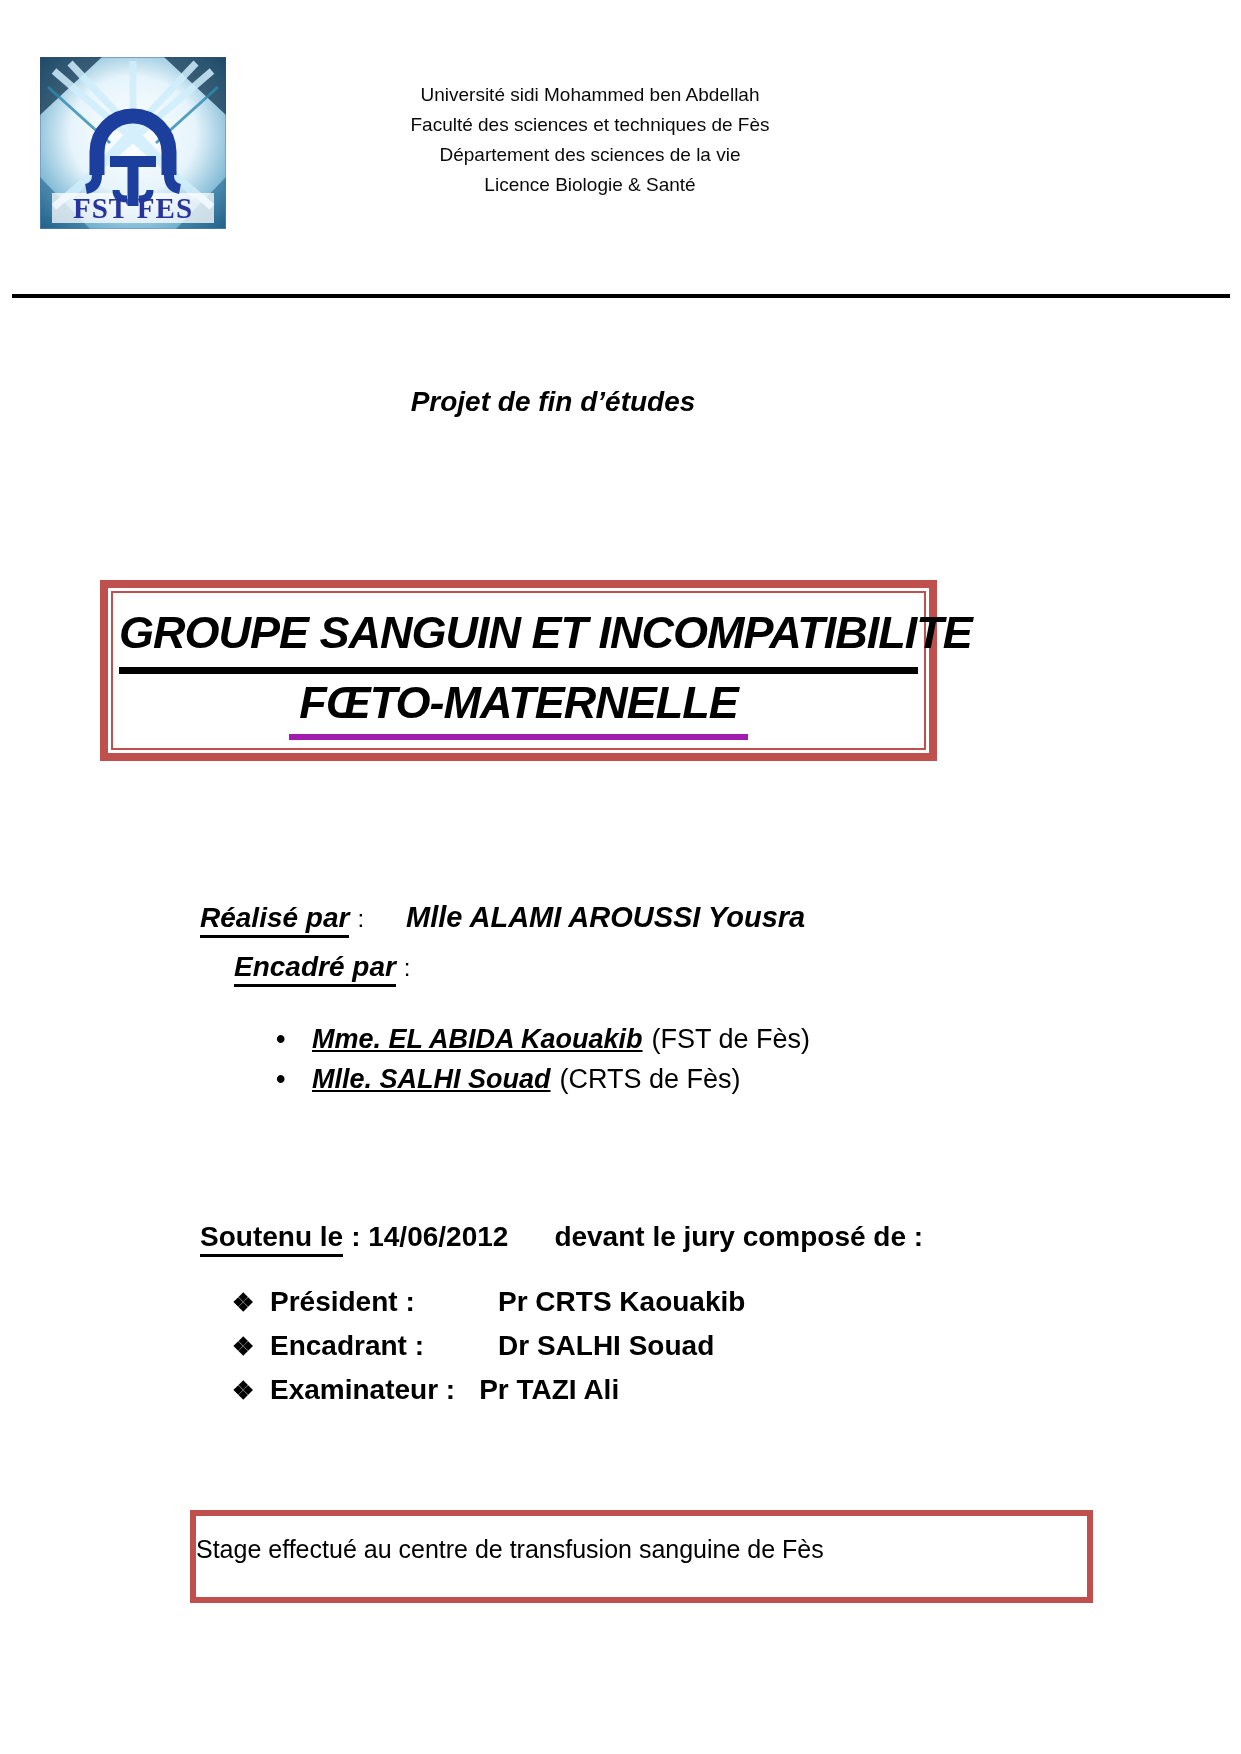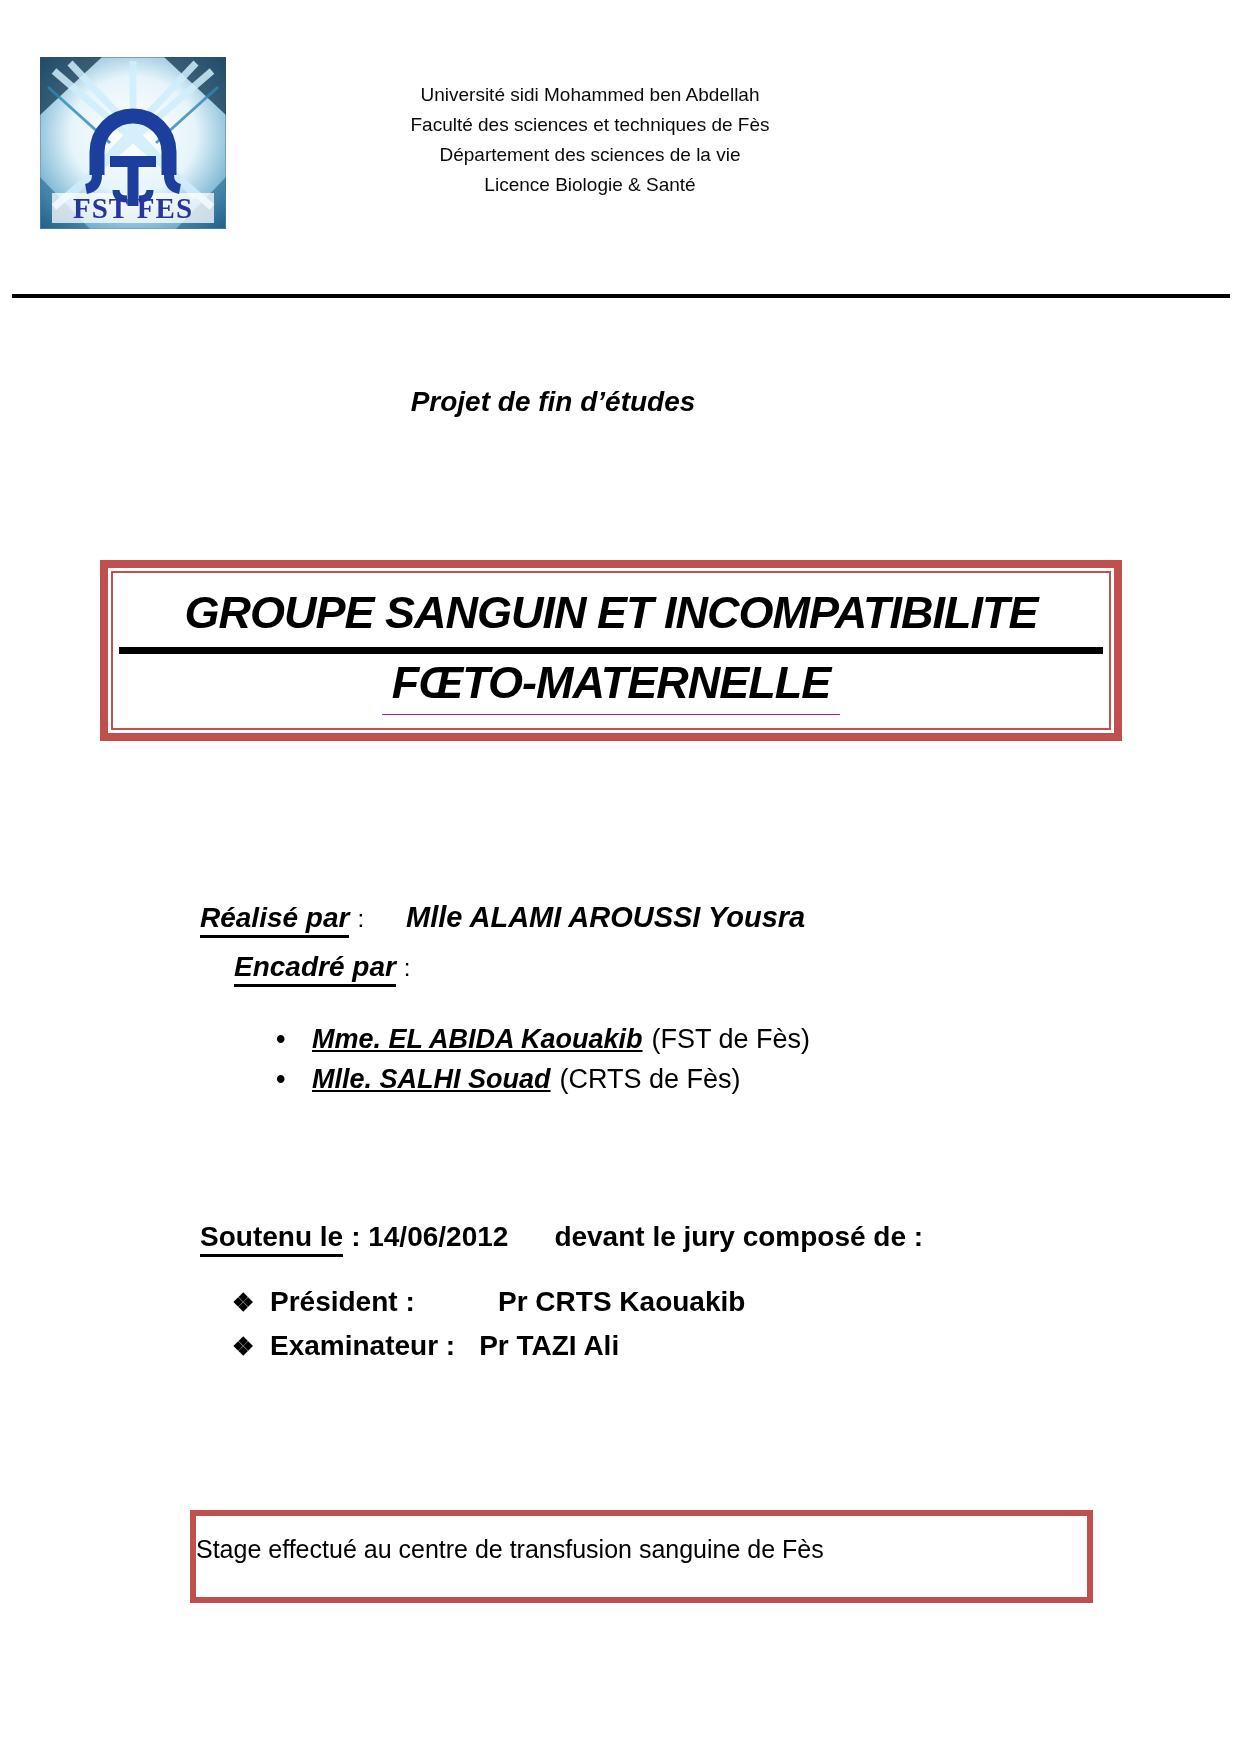--- a/index.html
+++ b/index.html
@@ -23,38 +23,38 @@
 
   .rule { position: absolute; top: 294px; left: 12px; width: 1218px; height: 4px; background: #000; }
 
   .subtitle {
     position: absolute; top: 386px; left: 0; width: 1106px;
     text-align: center; font-size: 28px; font-weight: bold; font-style: italic;
   }
 
   
   .title-box {
-    position: absolute; left: 100px; top: 560px; width: 1022px; height: 181px;
+    position: absolute; left: 100px; top: 580px; width: 837px; height: 181px;
     border: 8px solid #c0504d; box-sizing: border-box; background: #fff;
   }
   .title-inner {
     position: absolute; inset: 3px; border: 2px solid #c0504d;
     padding-top: 10px;
   }
   .title-line1 {
     margin: 4px 6px 0 6px;
     font-size: 45px; font-weight: bold; font-style: italic;
     letter-spacing: -1px; white-space: nowrap; text-align: center;
     border-bottom: 7px solid #000; padding-bottom: 8px;
   }
   .title-line2 { text-align: center; margin-top: 3px; }
   .title-line2 span {
     display: inline-block;
     font-size: 45px; font-weight: bold; font-style: italic; letter-spacing: -1px;
-    border-bottom: 1px solid #a21caf; padding: 0 10px 5px 10px;
+    border-bottom: 6px solid #a21caf; padding: 0 10px 5px 10px;
   }
 
   
   .u-label {
     font-weight: bold; font-style: italic; font-size: 28px;
     border-bottom: 3px solid #000; padding-bottom: 2px;
   }
   .sep { font-size: 24px; margin-left: 8px; }
   .realise-row { position: absolute; left: 200px; top: 901px; }
   .realise-name { font-size: 29px; font-weight: bold; font-style: italic; margin-left: 42px; }
@@ -166,20 +166,23 @@
   </div>
 
   <div class="soutenu-row">
     <span class="u-label">Soutenu le</span><span class="date-part">: 14/06/2012</span><span class="jury-intro">devant le jury composé de :</span>
   </div>
 
   <div class="jury-list">
     <div class="jury-row">
       <span class="jury-bullet">❖</span><span class="jury-role">Président :</span><span class="jury-name">Pr CRTS Kaouakib</span>
     </div>
+    <div class="jury-row">
+      <span class="jury-bullet">❖</span><span class="jury-role">Encadrant :</span><span class="jury-name">Dr SALHI Souad</span>
+    </div>
     <div class="jury-row short">
       <span class="jury-bullet">❖</span><span class="jury-role">Examinateur :</span><span class="jury-name">Pr TAZI Ali</span>
     </div>
   </div>
 
   <div class="footer-box">
     <div class="footer-text">Stage effectué au centre de transfusion sanguine de Fès</div>
   </div>
 
 </div>

